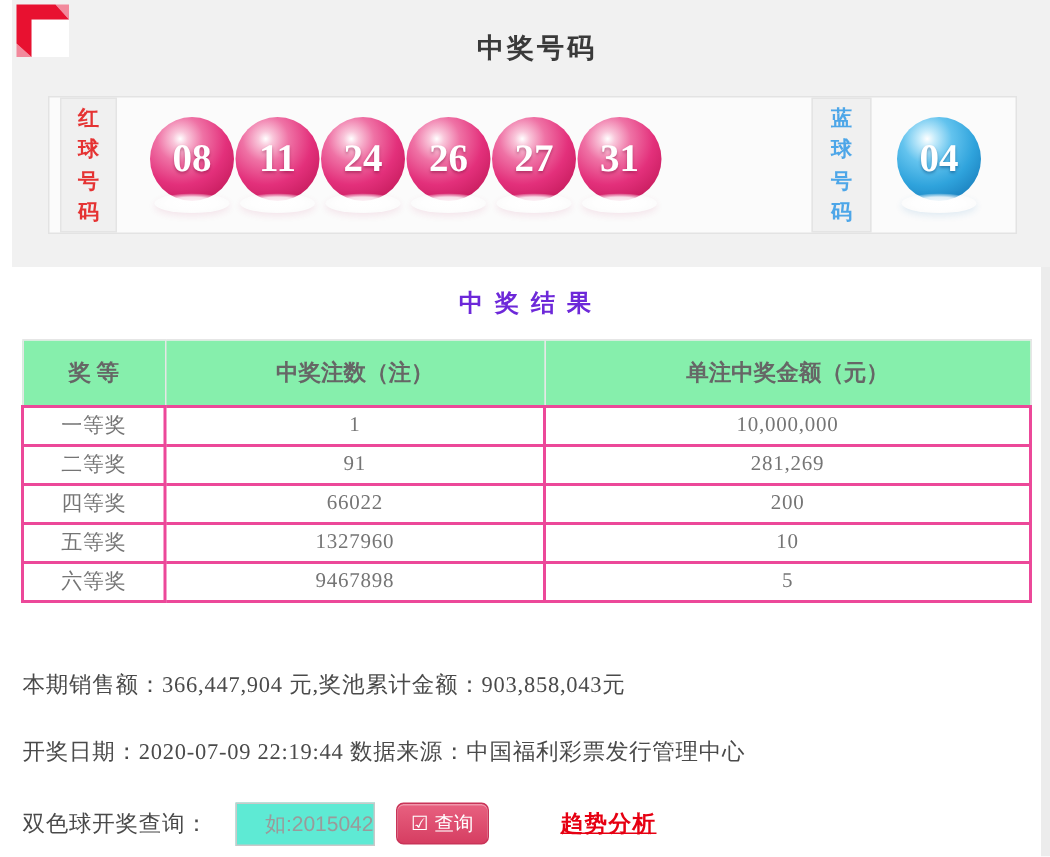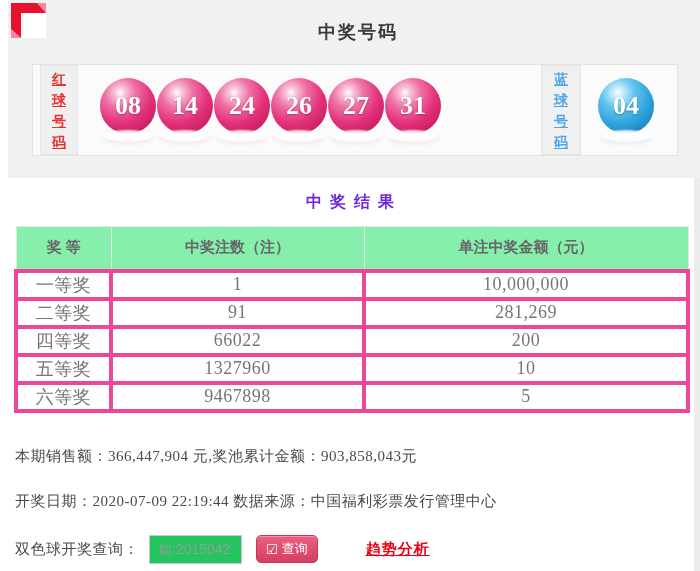--- a/index.html
+++ b/index.html
@@ -21,21 +21,21 @@
   }
 
   
   .ball-panel {
     position:absolute; left:24px; top:64px; width:646px; height:92px;
     background:#fbfbfb; border:1px solid #e3e3e3;
   }
   .vlabel {
     position:absolute; top:0; width:38px; height:90px;
     background:#f0f0f0; border:1px solid #e4e4e4;
-    font-size:14px; font-weight:bold; text-align:center;text-decoration:underline;
+    font-size:14px; font-weight:bold; text-align:center;
   }
   .vlabel span{
     display:block; width:15px; margin:3px auto 0;
     word-break:break-all; line-height:21px;
   }
   .vlabel-red { left:7px; color:#e53333; }
   .vlabel-blue { left:508px; width:40px; color:#4da6e8; }
 
   .ball {
     position:absolute; top:13px; width:56px; height:56px; border-radius:50%;
@@ -68,35 +68,36 @@
   }
   table.prize {
     position:absolute; left:14px; top:226px; width:672px;
     border-collapse:collapse; table-layout:fixed;
   }
   .prize th {
     height:44px; font-size:15px; font-weight:bold; color:#666;
     border:1px solid #e6e6e6; text-align:center; background:#86efac;
   }
   .prize td {
-    height:26px; font-size:18px; color:#757575;
-    border:4px solid #ec4899; text-align:center; letter-spacing:0.5px;
+    height:26px; font-size:14px; color:#757575;
+    border:2px solid #ec4899; text-align:center; letter-spacing:0.5px;
   }
 
   
   .fline { position:absolute; left:15px; font-size:15px; color:#4a4a4a; letter-spacing:0.5px; }
   .fline1 { top:447px;text-align:right; }
   .fline2 { top:492px; }
   .fline3 { top:534px; display:flex; align-items:center; height:30px; }
   .query-input {
-    margin-left:10px; width:93px; height:29px;
-    border:1px solid #c9c9c9; background:#22c55e;
+    margin-left:18px; width:93px; height:29px;
+    border:1px solid #c9c9c9; background:#5eead4;
     padding-left:8px; font-size:14px; color:#555;
     font-family:"Liberation Sans","DejaVu Sans",sans-serif;
     outline:none;
+    text-align:right;
   }
   .query-input::placeholder { color:#9a9a9a; }
   .query-btn {
     margin-left:14px; height:28px; padding:0 9px;
     display:inline-flex; align-items:center; gap:4px;
     background:linear-gradient(#e86180,#d63e62);
     border:1px solid #c93458; border-radius:5px;
     color:#ffffff; font-size:13px; cursor:pointer;
     font-family:"Liberation Sans","DejaVu Sans",sans-serif;
     box-shadow:inset 0 1px 0 rgba(255,255,255,0.35);
@@ -119,21 +120,21 @@
     <polygon points="3,29 13,38 3,38" fill="#f2899c"></polygon>
     <polygon points="3,3 29,3 38,13 13,13 13,38 3,29" fill="#e81130"></polygon>
   </svg>
   <div class="banner-title">中奖号码</div>
 
   <div class="ball-panel">
     <div class="vlabel vlabel-red">
         <span>红球号码</span>
       </div>
     <div class="ball ball-red b0">08</div>
-    <div class="ball ball-red b1">14</div>
+    <div class="ball ball-red b1">11</div>
     <div class="ball ball-red b2">24</div>
     <div class="ball ball-red b3">26</div>
     <div class="ball ball-red b4">27</div>
     <div class="ball ball-red b5">31</div>
     <div class="vlabel vlabel-blue">
         <span>蓝球号码</span>
       </div>
     <div class="ball ball-blue bb">04</div>
   </div>
 </div>

